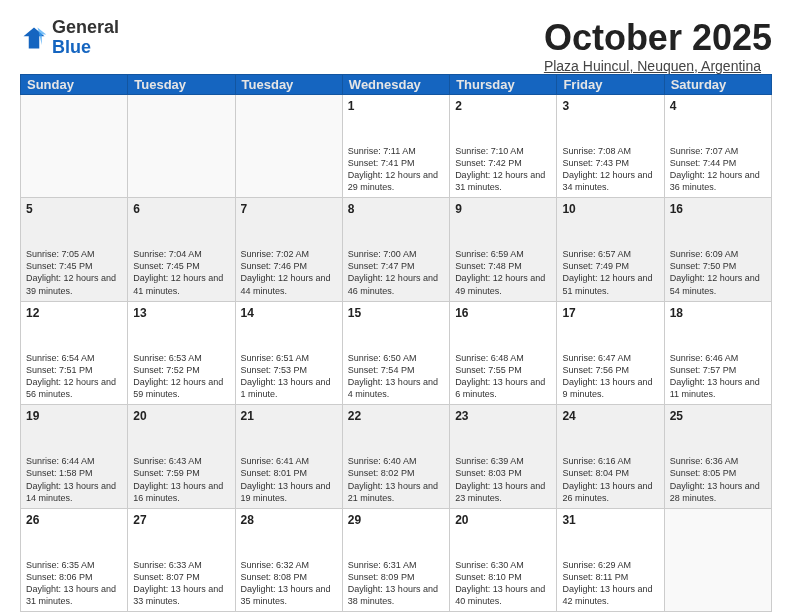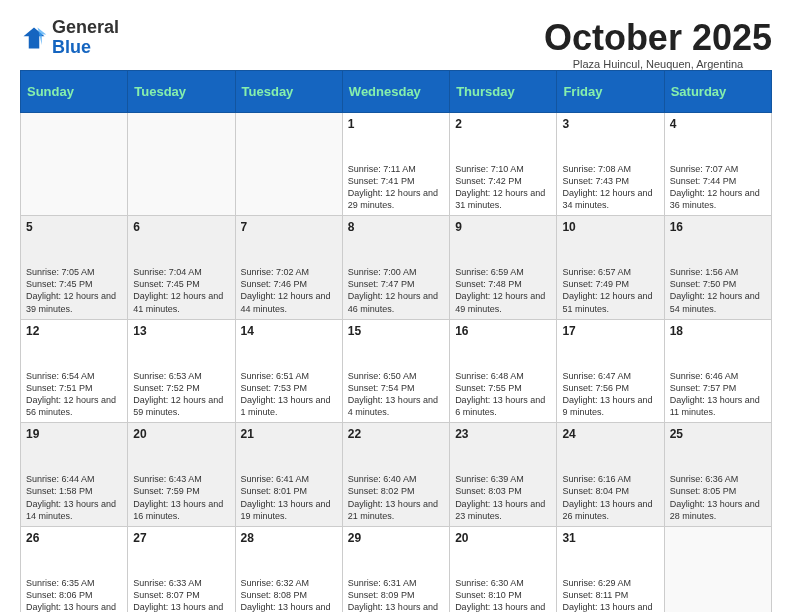--- a/index.html
+++ b/index.html
@@ -32,43 +32,44 @@
       font-weight: bold;
       line-height: 1.1;
     }
     .logo-general { color: #333; }
     .logo-blue { color: #1565c0; }
     .logo-icon {
       width: 28px;
       height: 28px;
     }
     .title-block {
-      text-align: center;
+      text-align: left;
     }
     .month-title {
       font-size: 36px;
       font-weight: bold;
       color: #222;
       line-height: 1.1;
     }
     .subtitle {
-      font-size: 11px;
+      font-size: 14px;
       color: #444;
+      text-decoration: underline;
     }
     .calendar {
       width: 100%;
       border-collapse: collapse;
       border: 1px solid #ccc;
     }
     .calendar th {
       background: #1565c0;
-      color: #86efac;
+      color: #e5e5e5;
       font-size: 13px;
       font-weight: bold;
-      padding: 13px 6px;
+      padding: 2px 6px;
       text-align: left;
       border: 1px solid #1255a0;
     }
     .calendar td {
       vertical-align: top;
       border: 1px solid #ccc;
       padding: 4px 5px;
       width: calc(100% / 7);
       height: 82px;
       font-size: 9.5px;
@@ -201,21 +202,21 @@
           </td>
           <td>
             <div class="day-number">10</div>
             <div class="day-info">Sunrise: 6:57 AM
 Sunset: 7:49 PM
 Daylight: 12 hours
 and 51 minutes.</div>
           </td>
           <td>
             <div class="day-number">16</div>
-            <div class="day-info">Sunrise: 1:56 AM
+            <div class="day-info">Sunrise: 6:09 AM
 Sunset: 7:50 PM
 Daylight: 12 hours
 and 54 minutes.</div>
           </td>
         </tr>
         <tr>
           <td>
             <div class="day-number">12</div>
             <div class="day-info">Sunrise: 6:54 AM
 Sunset: 7:51 PM

